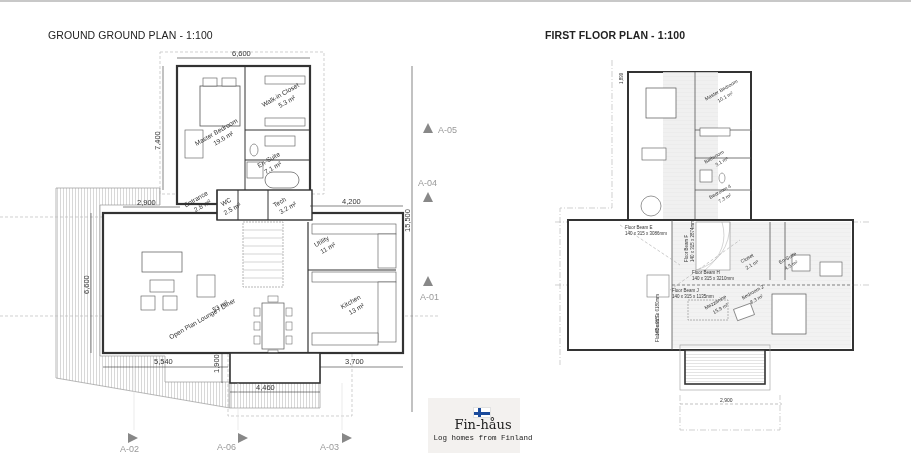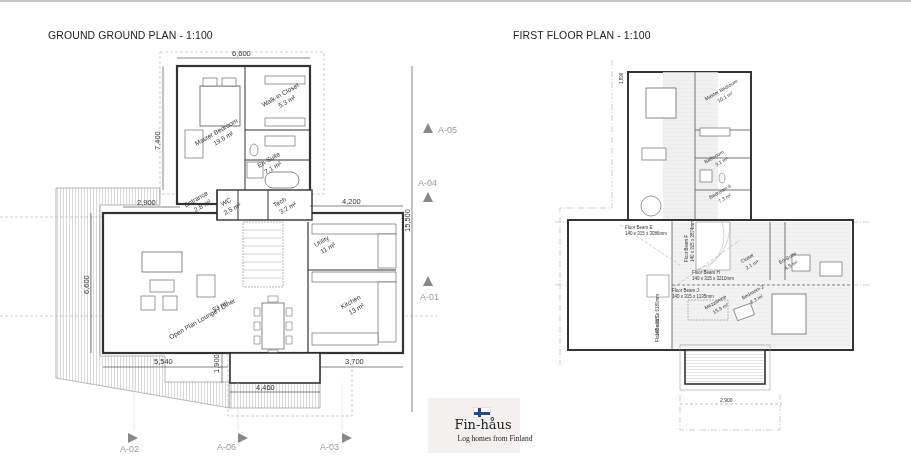--- a/index.html
+++ b/index.html
@@ -5,31 +5,31 @@
   html, body { margin:0; padding:0; }
   body { width:911px; height:456px; background:#ffffff; position:relative; overflow:hidden; font-family:"Liberation Sans", sans-serif; }
   .topline { position:absolute; left:0; top:0; width:911px; height:2px; background:#c8c8c8; }
   .plan-title { position:absolute; top:29px; font-size:10.5px; color:#222; letter-spacing:0.1px; }
   svg.plan { position:absolute; left:0; top:0; }
   .logo { position:absolute; left:428px; top:398px; width:92px; height:55px; background:#f3f1ef; text-align:center; }
   .logo .flag { position:absolute; left:45px; top:9px; width:18px; height:11px; background:#fff; border:1px solid #e2e2e2; box-sizing:border-box; }
   .logo .flag .h { position:absolute; left:0; top:4px; width:16px; height:3px; background:#1b4b9c; }
   .logo .flag .v { position:absolute; left:4px; top:0; width:3px; height:9px; background:#1b4b9c; }
   .logo .name { position:absolute; left:0; width:110px; top:19px; font-family:"DejaVu Serif", serif; font-size:13px; color:#222; }
-  .logo .tag { position:absolute; left:0; width:110px; top:36px; font-family:Liberation Serif, serif; font-size:7.5px; color:#222;padding-left:12px; }
+  .logo .tag { position:absolute; left:0; width:110px; top:36px; font-family:Liberation Mono, monospace; font-size:7.5px; color:#222; }
   .txt { font-family:"Liberation Sans", sans-serif; fill:#333; }
   .sec { font-family:"Liberation Sans", sans-serif; fill:#999; font-size:9px; }
 </style>
 </head>
 <body>
 
 <div class="topline"></div>
 
 <div class="plan-title" style="left:48px;">GROUND GROUND PLAN - 1:100</div>
-<div class="plan-title" style="left:513px;">FIRST FLOOR PLAN - 1:100</div>
+<div class="plan-title" style="left:545px;font-weight:bold;">FIRST FLOOR PLAN - 1:100</div>
 
 <svg class="plan" width="911" height="456">
   <defs>
     <pattern id="deck" width="3" height="10" patternUnits="userSpaceOnUse">
       <rect width="3" height="10" fill="#fff"></rect>
       <line x1="0.5" y1="0" x2="0.5" y2="10" stroke="#bdbdbd" stroke-width="0.6"></line>
     </pattern>
     <pattern id="deckH" width="10" height="3" patternUnits="userSpaceOnUse">
       <rect width="10" height="3" fill="#fff"></rect>
       <line x1="0" y1="0.5" x2="10" y2="0.5" stroke="#c8c8c8" stroke-width="0.5"></line>

